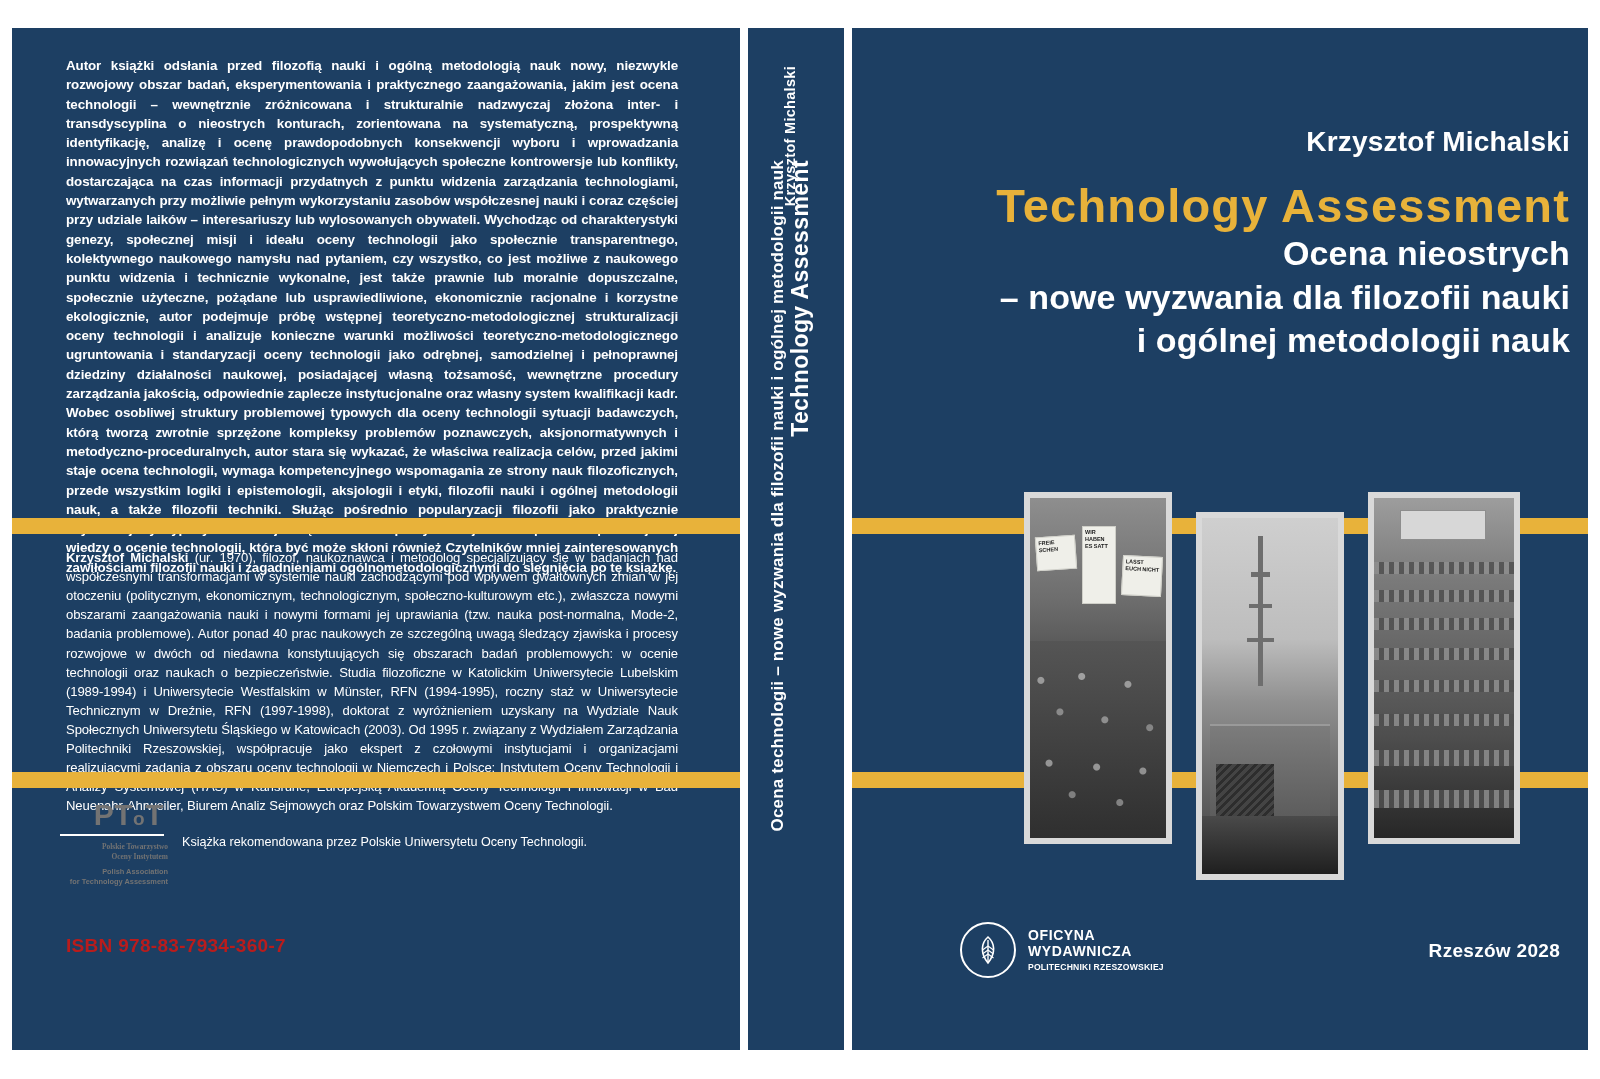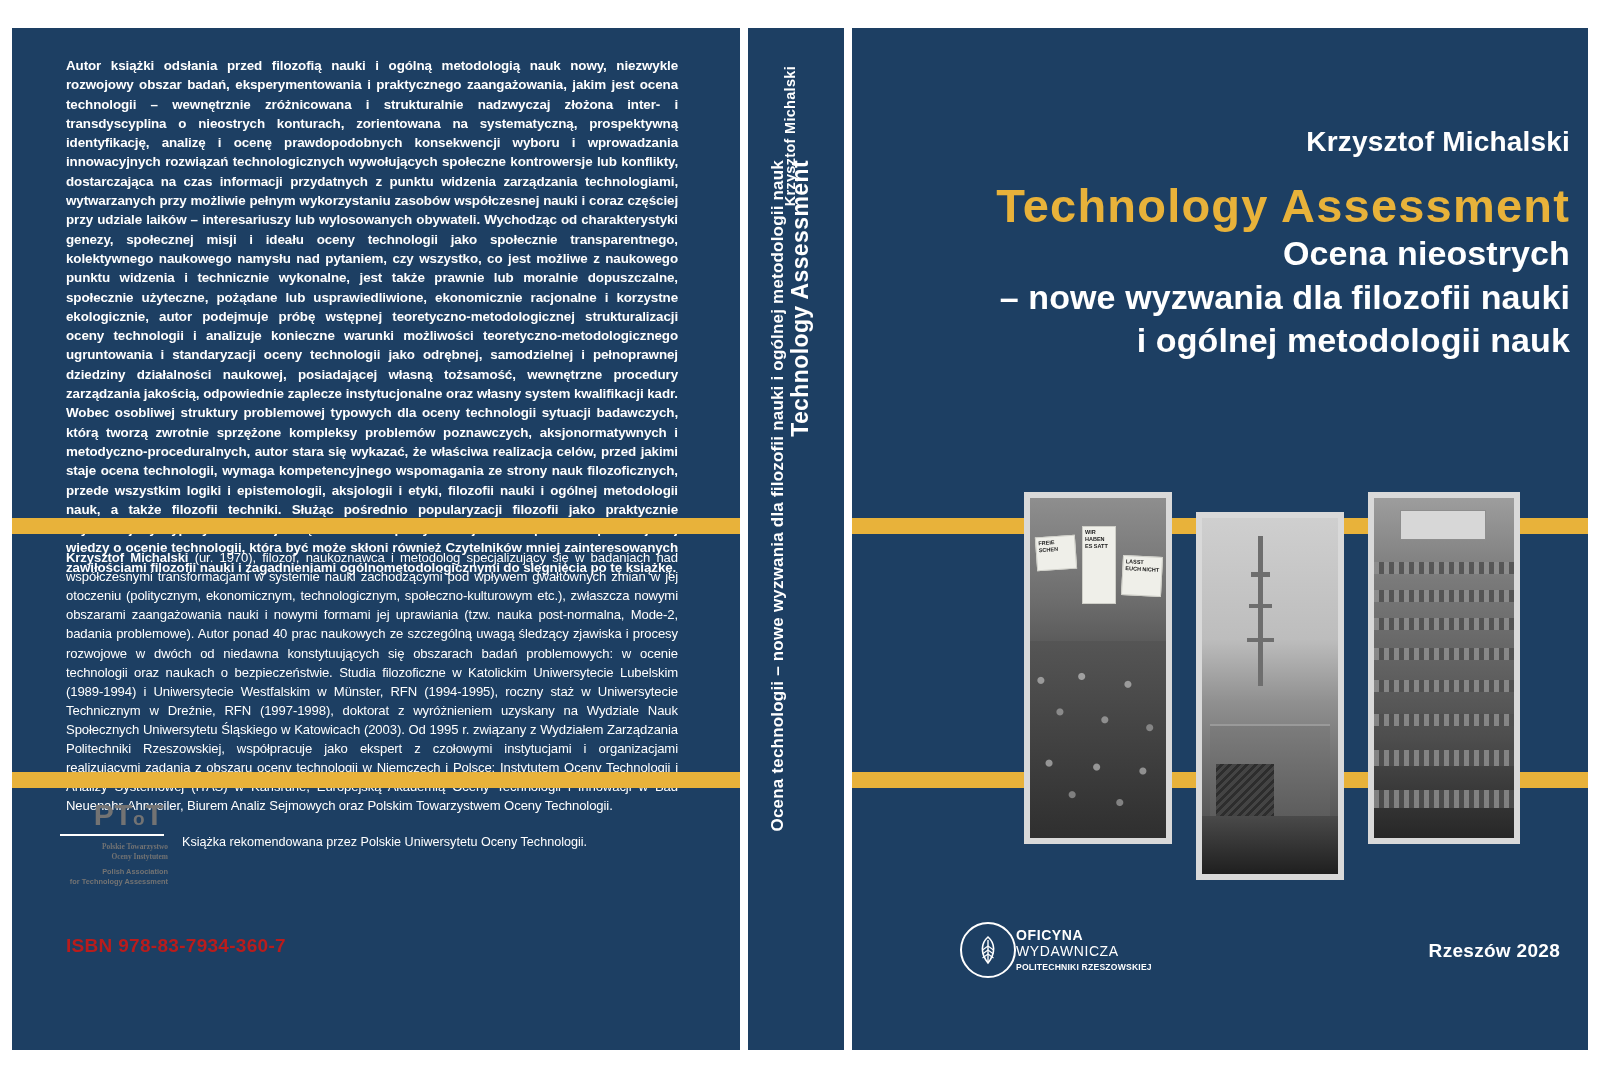--- a/index.html
+++ b/index.html
@@ -316,30 +316,31 @@
   #sr7 { top: 252px; height: 16px; }
   #sr8 { top: 292px; height: 18px; }
 
   
   #publisher {
     position: absolute;
     left: 960px;
     top: 922px;
     display: flex;
     align-items: center;
+    gap: 12px;
     color: #ffffff;
   }
   #pub-mark {
     width: 52px; height: 52px;
     border-radius: 50%;
     border: 2px solid #ffffff;
     display: flex; align-items: center; justify-content: center;
   }
   #pub-lines .l1 { font-size: 14px; font-weight: 700; letter-spacing: 0.6px; line-height: 1.12; }
-  #pub-lines .l2 { font-size: 14px; font-weight: 400; letter-spacing: 0.6px; line-height: 1.12; }
+  #pub-lines .l2 { font-size: 14px; font-weight: 700; letter-spacing: 0.6px; line-height: 1.12; }
   #pub-lines .l3 { font-size: 8.6px; font-weight: 700; letter-spacing: 0.2px; margin-top: 2px; }
   #place-year {
     position: absolute;
     right: 40px;
     top: 940px;
     color: #ffffff;
     font-size: 19px;
     font-weight: 700;
     letter-spacing: 0.3px;
   }

